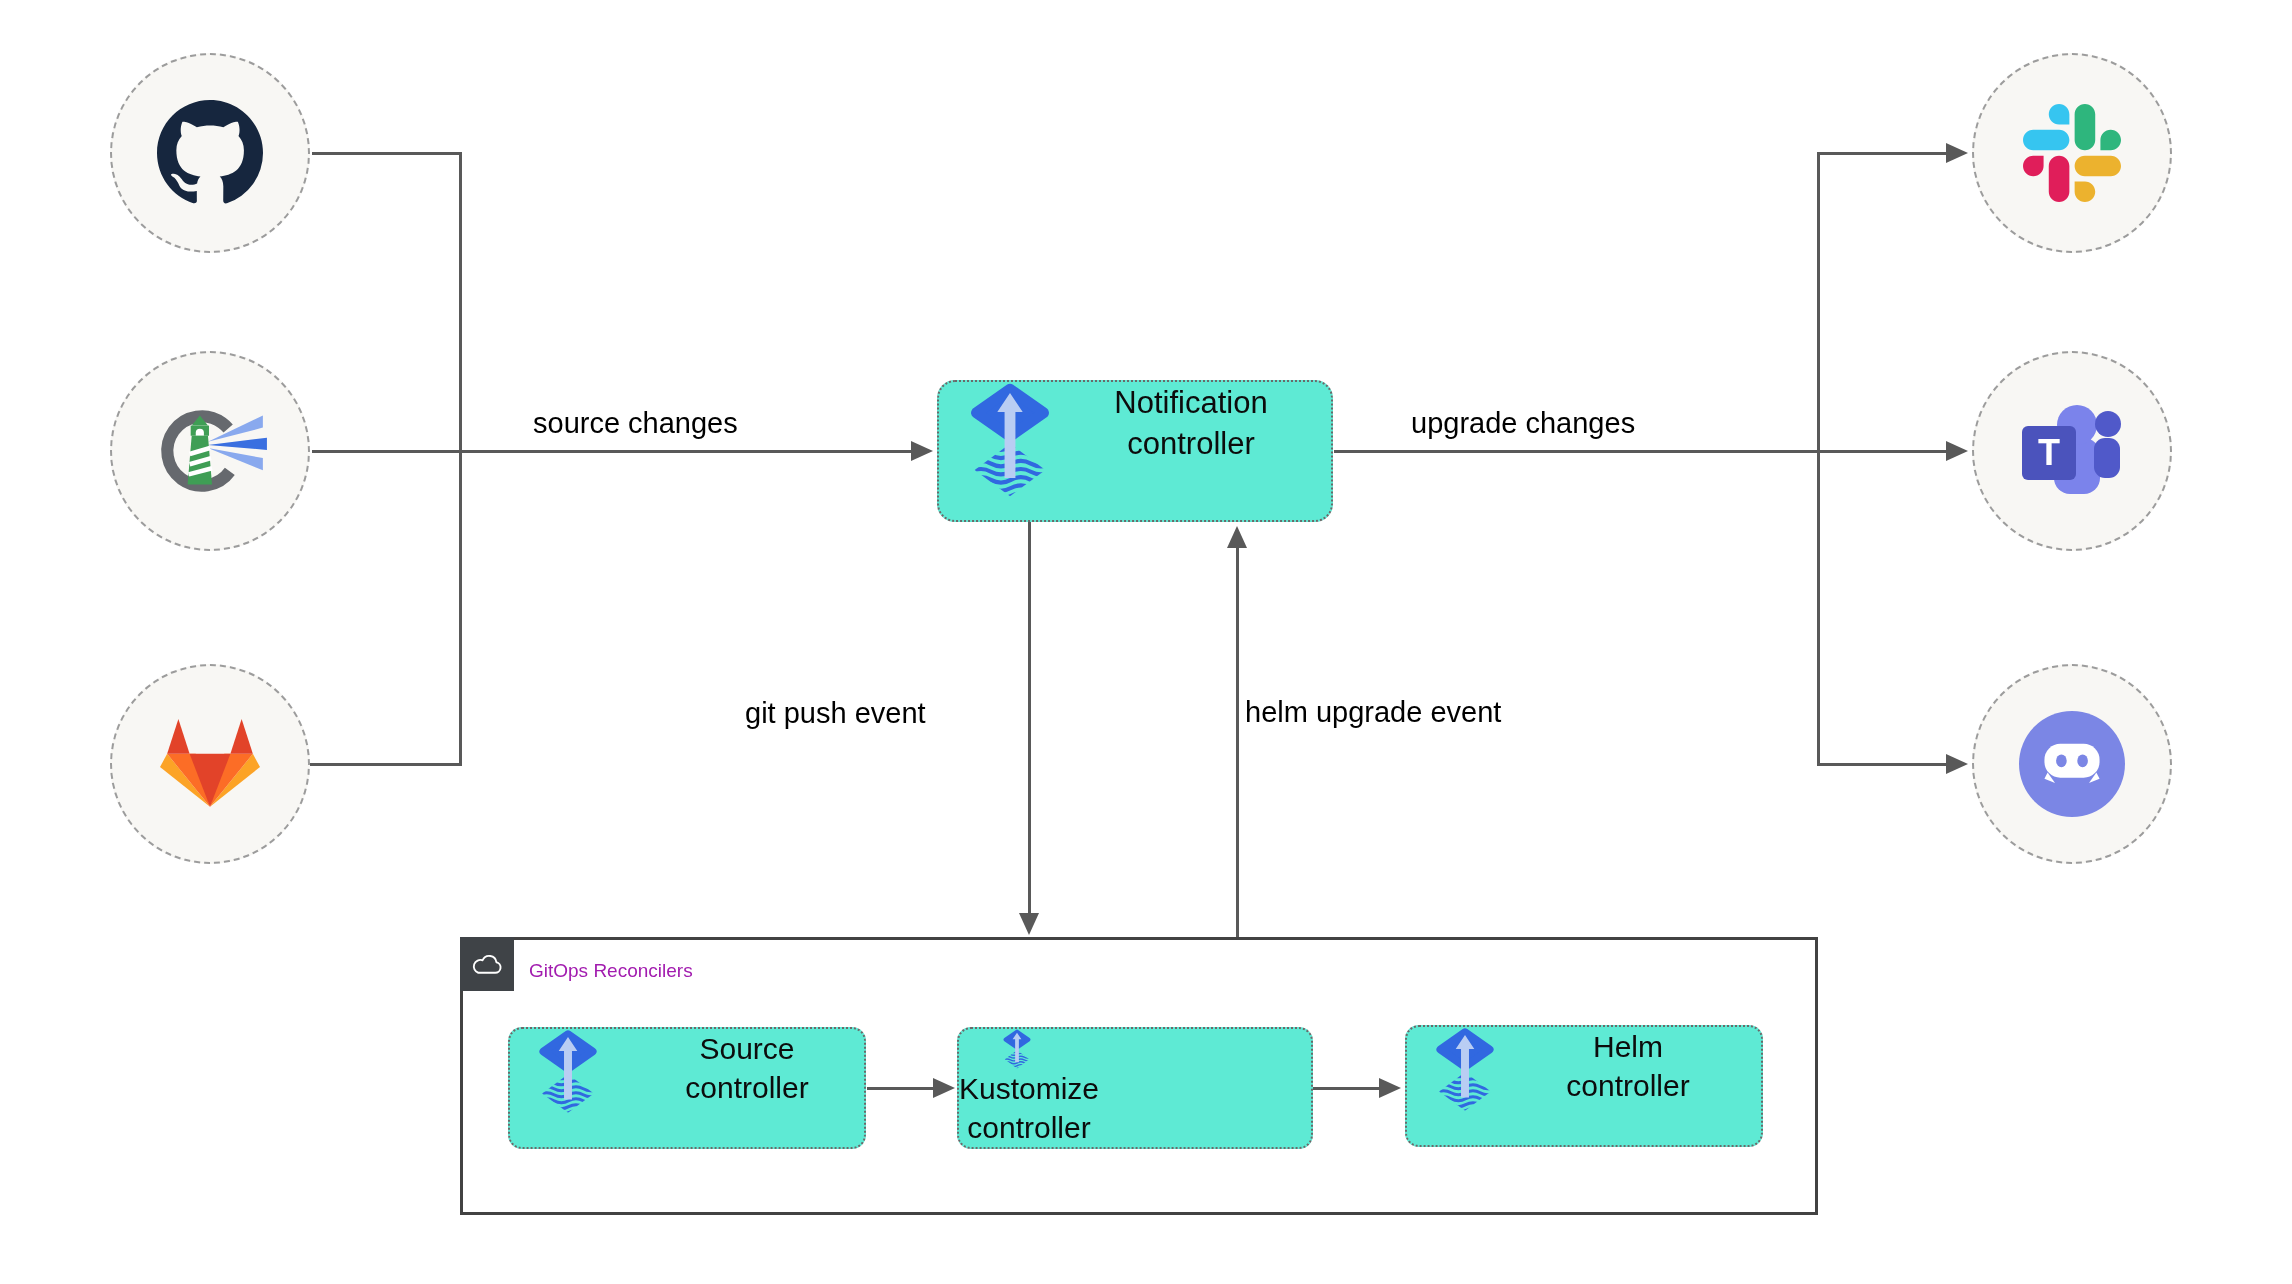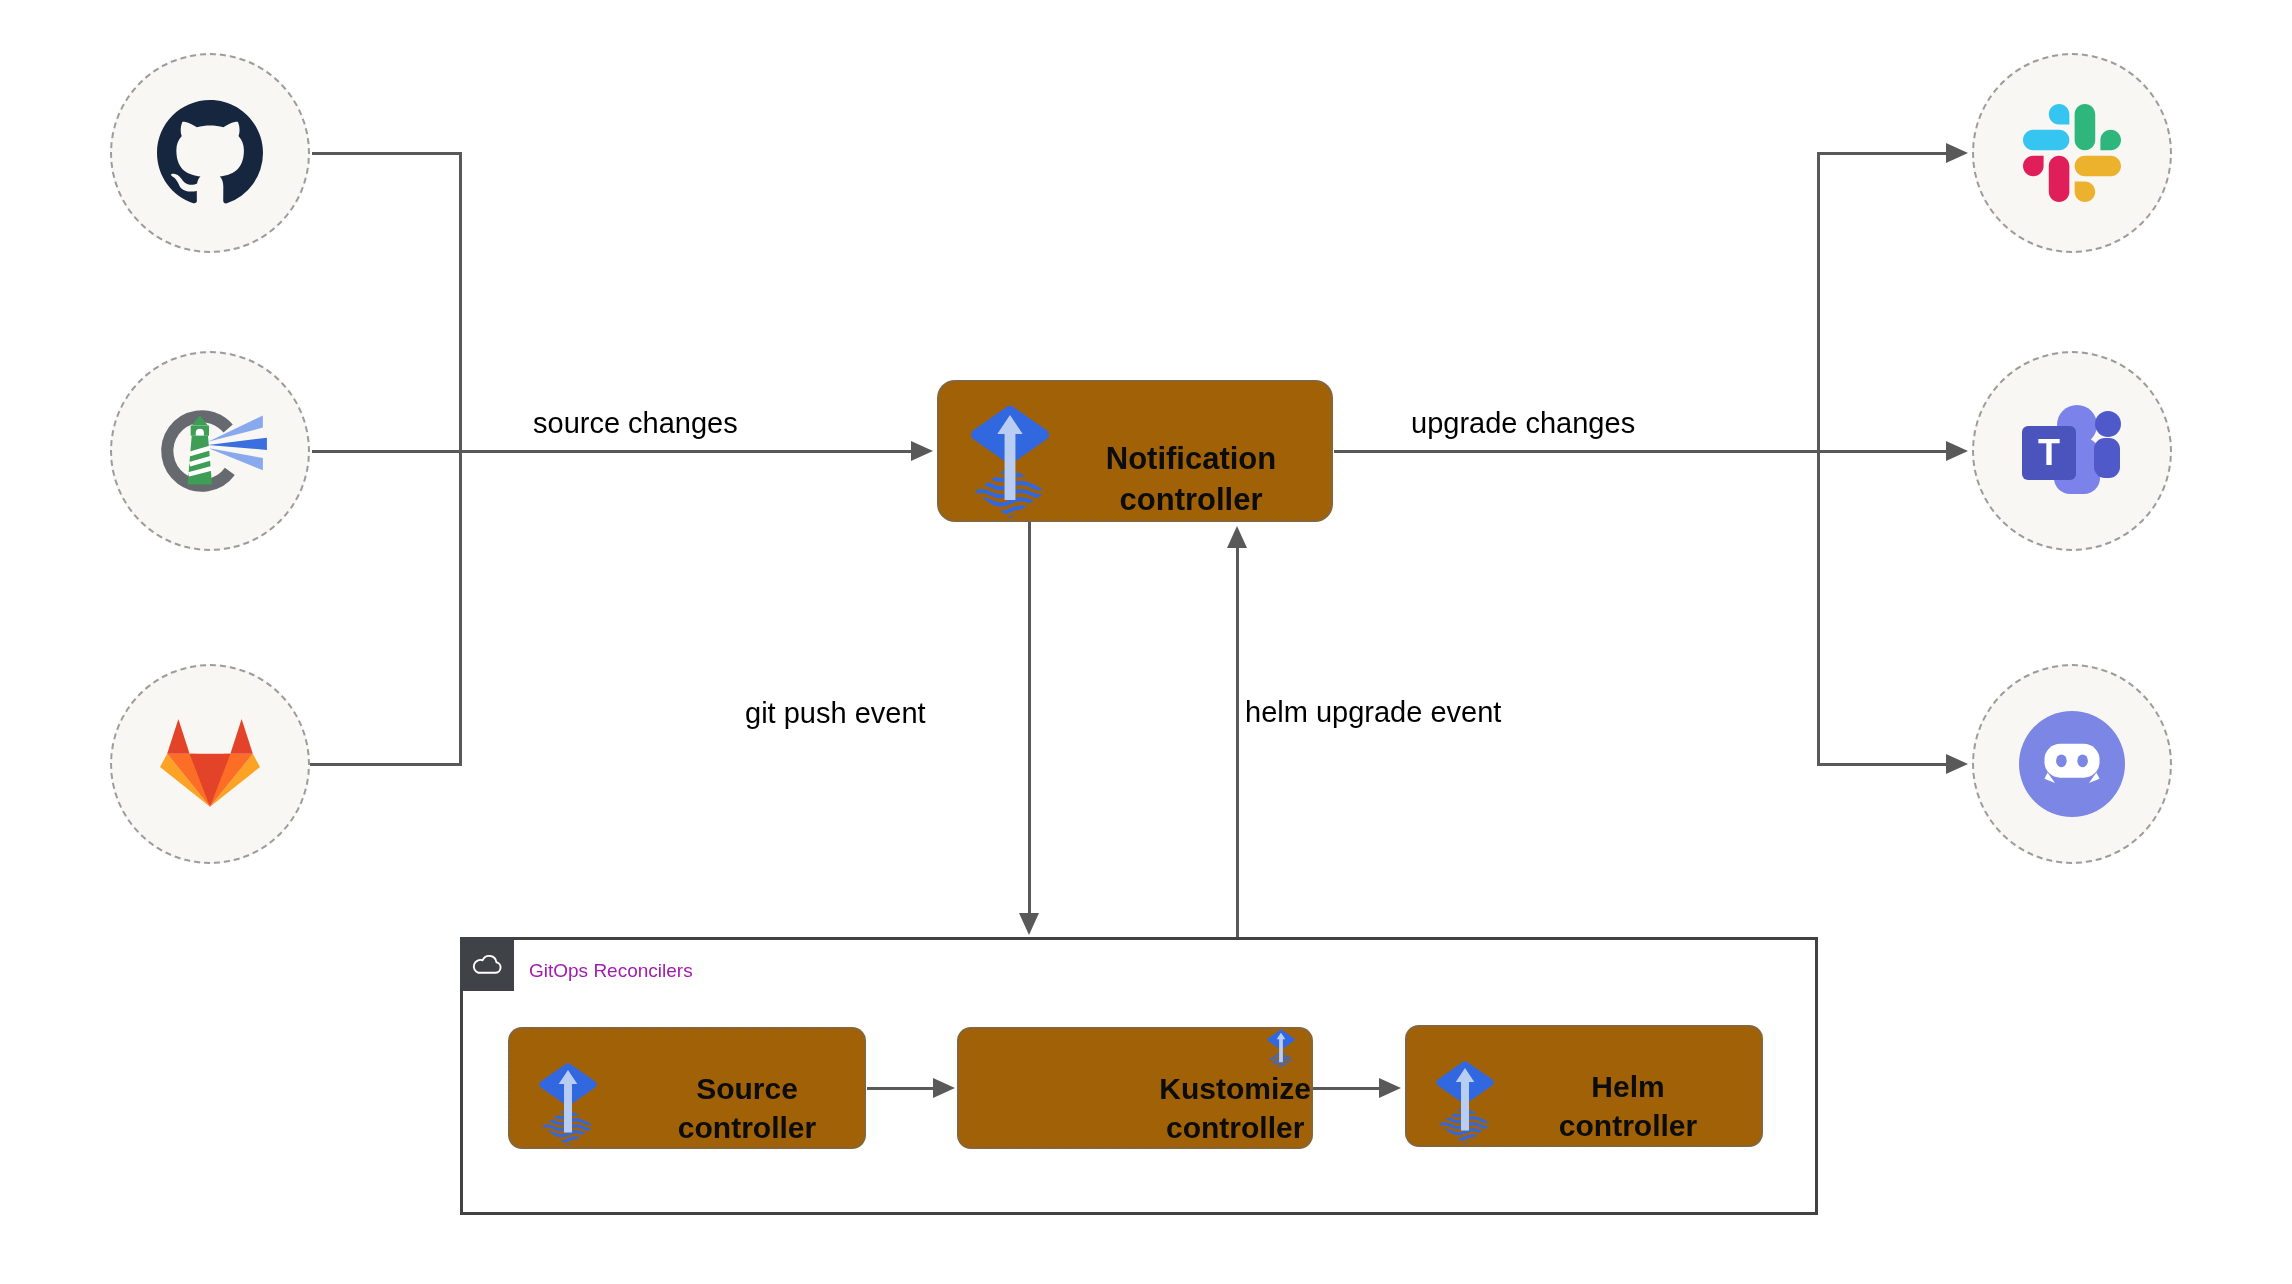--- a/index.html
+++ b/index.html
@@ -5,22 +5,22 @@
   html,body{margin:0;padding:0;background:#ffffff;}
   body{width:2292px;height:1284px;overflow:hidden;font-family:"Liberation Sans",sans-serif;}
   #canvas{position:relative;width:2292px;height:1284px;background:#ffffff;}
 
   
   .endpoint{position:absolute;width:200px;height:200px;border-radius:50%;
             background:#f8f7f4;border:2px dashed #9c9c9c;box-sizing:border-box;
             display:flex;align-items:center;justify-content:center;}
 
   
-  .node{position:absolute;background:#a16207;border:2px dotted #6a6a6a;box-sizing:border-box;
-        display:flex;align-items:flex-end;font-weight:bold;}
+  .node{position:absolute;background:#5eead4;border:2px dotted #6a6a6a;box-sizing:border-box;
+        display:flex;align-items:flex-start;}
   .node .labelwrap{flex:1;text-align:center;color:#0c0c0c;}
   .node .labelwrap .ln{display:block;}
   #notification-node{left:937px;top:380px;width:396px;height:142px;border-radius:18px;}
   #notification-node .labelwrap{font-size:31px;line-height:41px;}
   #notification-node .flux-svg{width:82px;height:116px;margin-left:30px;}
   .mini-node{width:358px;height:122px;border-radius:14px;}
   .mini-node .labelwrap{font-size:30px;line-height:39px;}
   .mini-node .flux-svg{width:60px;height:85px;margin-left:28px;}
 
   

